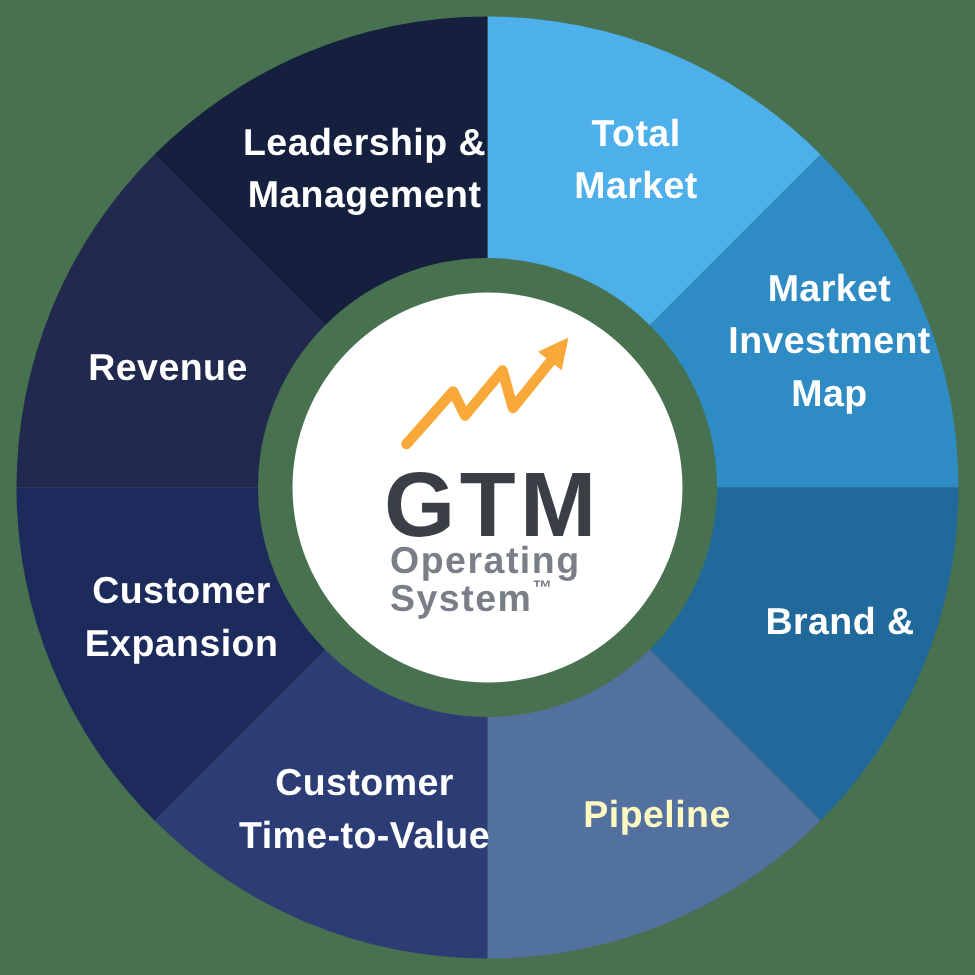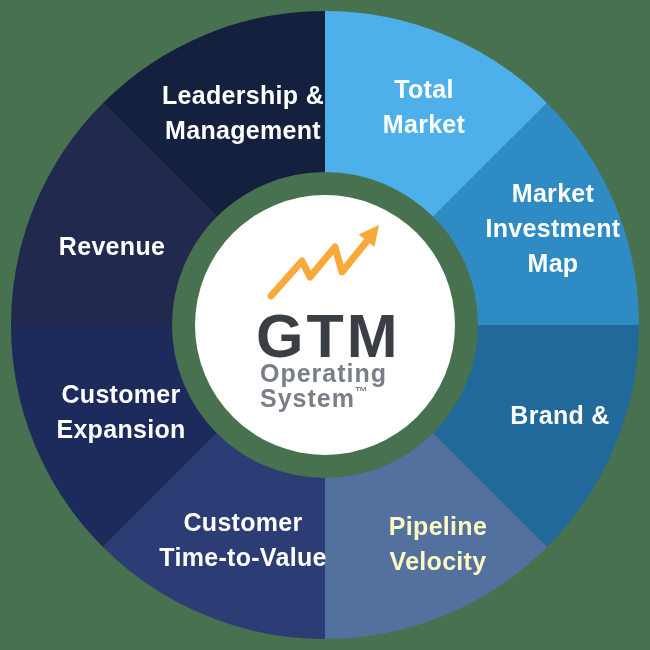--- a/index.html
+++ b/index.html
@@ -85,21 +85,20 @@
       <div class="seg-label" style="left: 539px; top: 228px; color: rgb(255, 255, 255);">
         <div>Market</div>
         <div>Investment</div>
         <div>Map</div>
       </div>
       <div class="seg-label" style="left: 546px; top: 415px; color: rgb(255, 255, 255);">
         <div>Brand &amp;</div>
       </div>
       <div class="seg-label" style="left: 424px; top: 544px; color: #fef9c3;">
         <div>Pipeline</div>
-        <div>Velocity</div>
       </div>
       <div class="seg-label" style="left: 229px; top: 540px; color: rgb(255, 255, 255);">
         <div>Customer</div>
         <div>Time-to-Value</div>
       </div>
       <div class="seg-label" style="left: 107px; top: 412px; color: rgb(255, 255, 255);">
         <div>Customer</div>
         <div>Expansion</div>
       </div>
       <div class="seg-label" style="left: 98px; top: 246px; color: rgb(255, 255, 255);">

